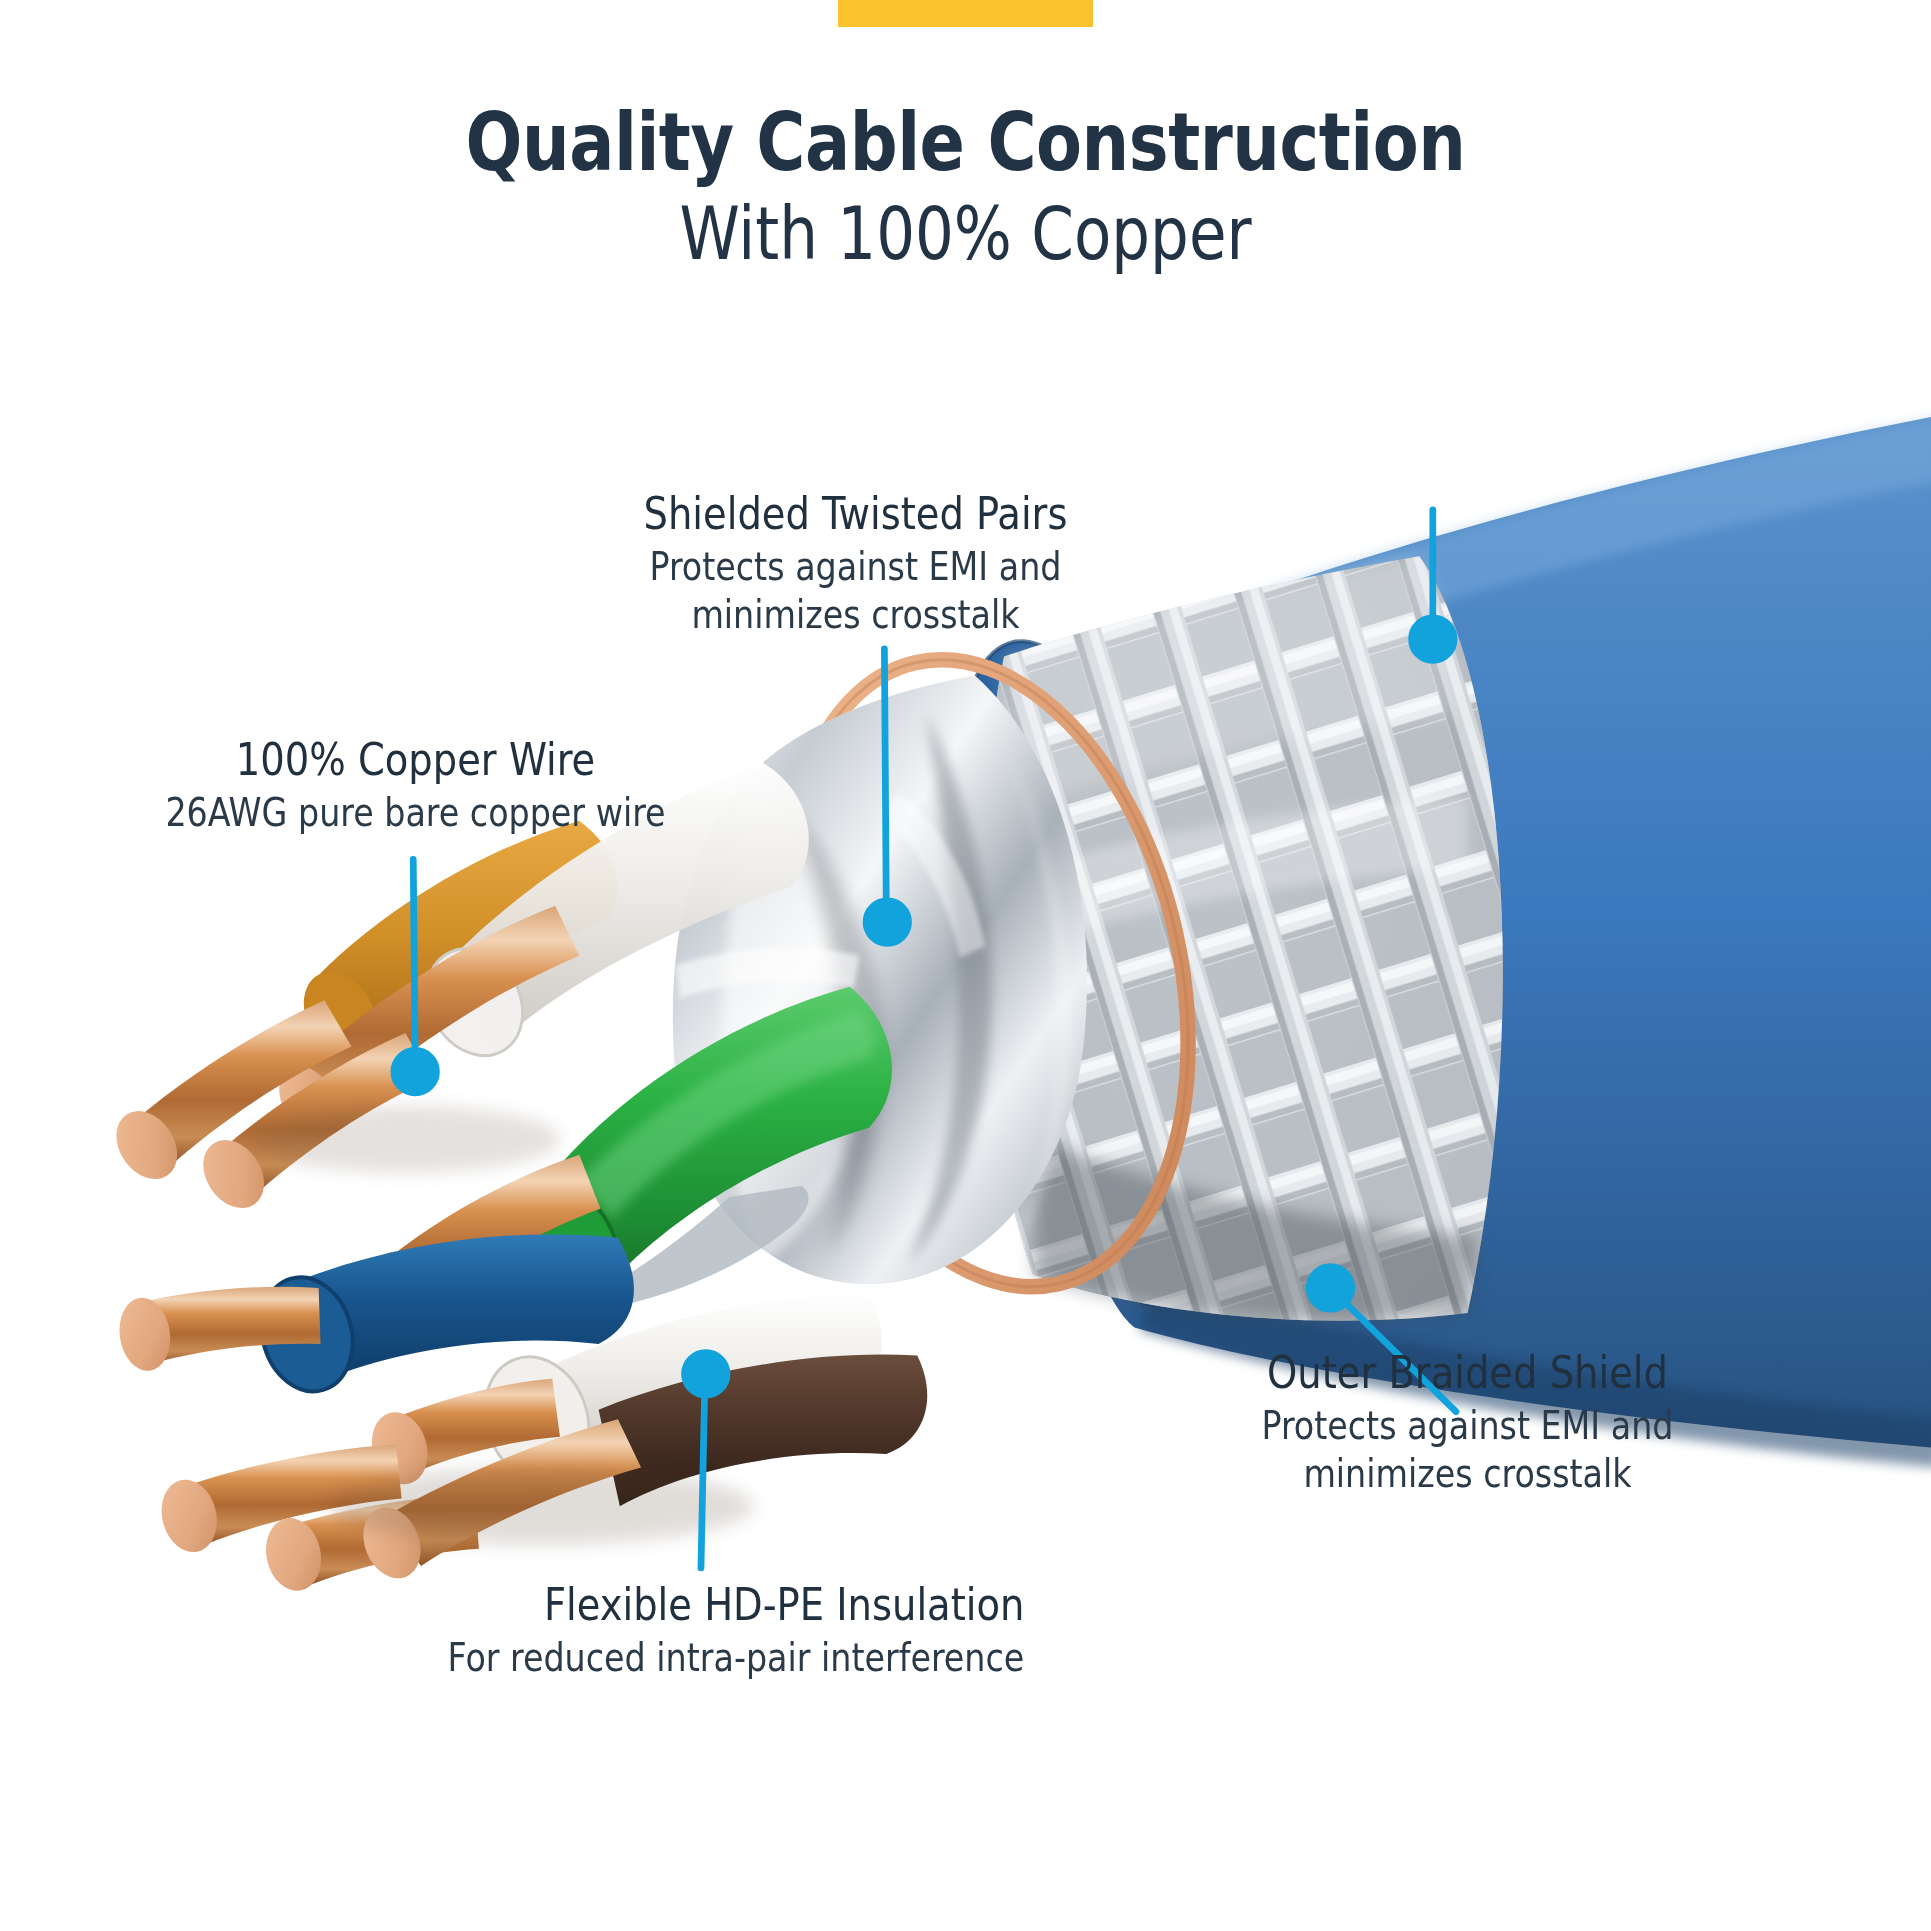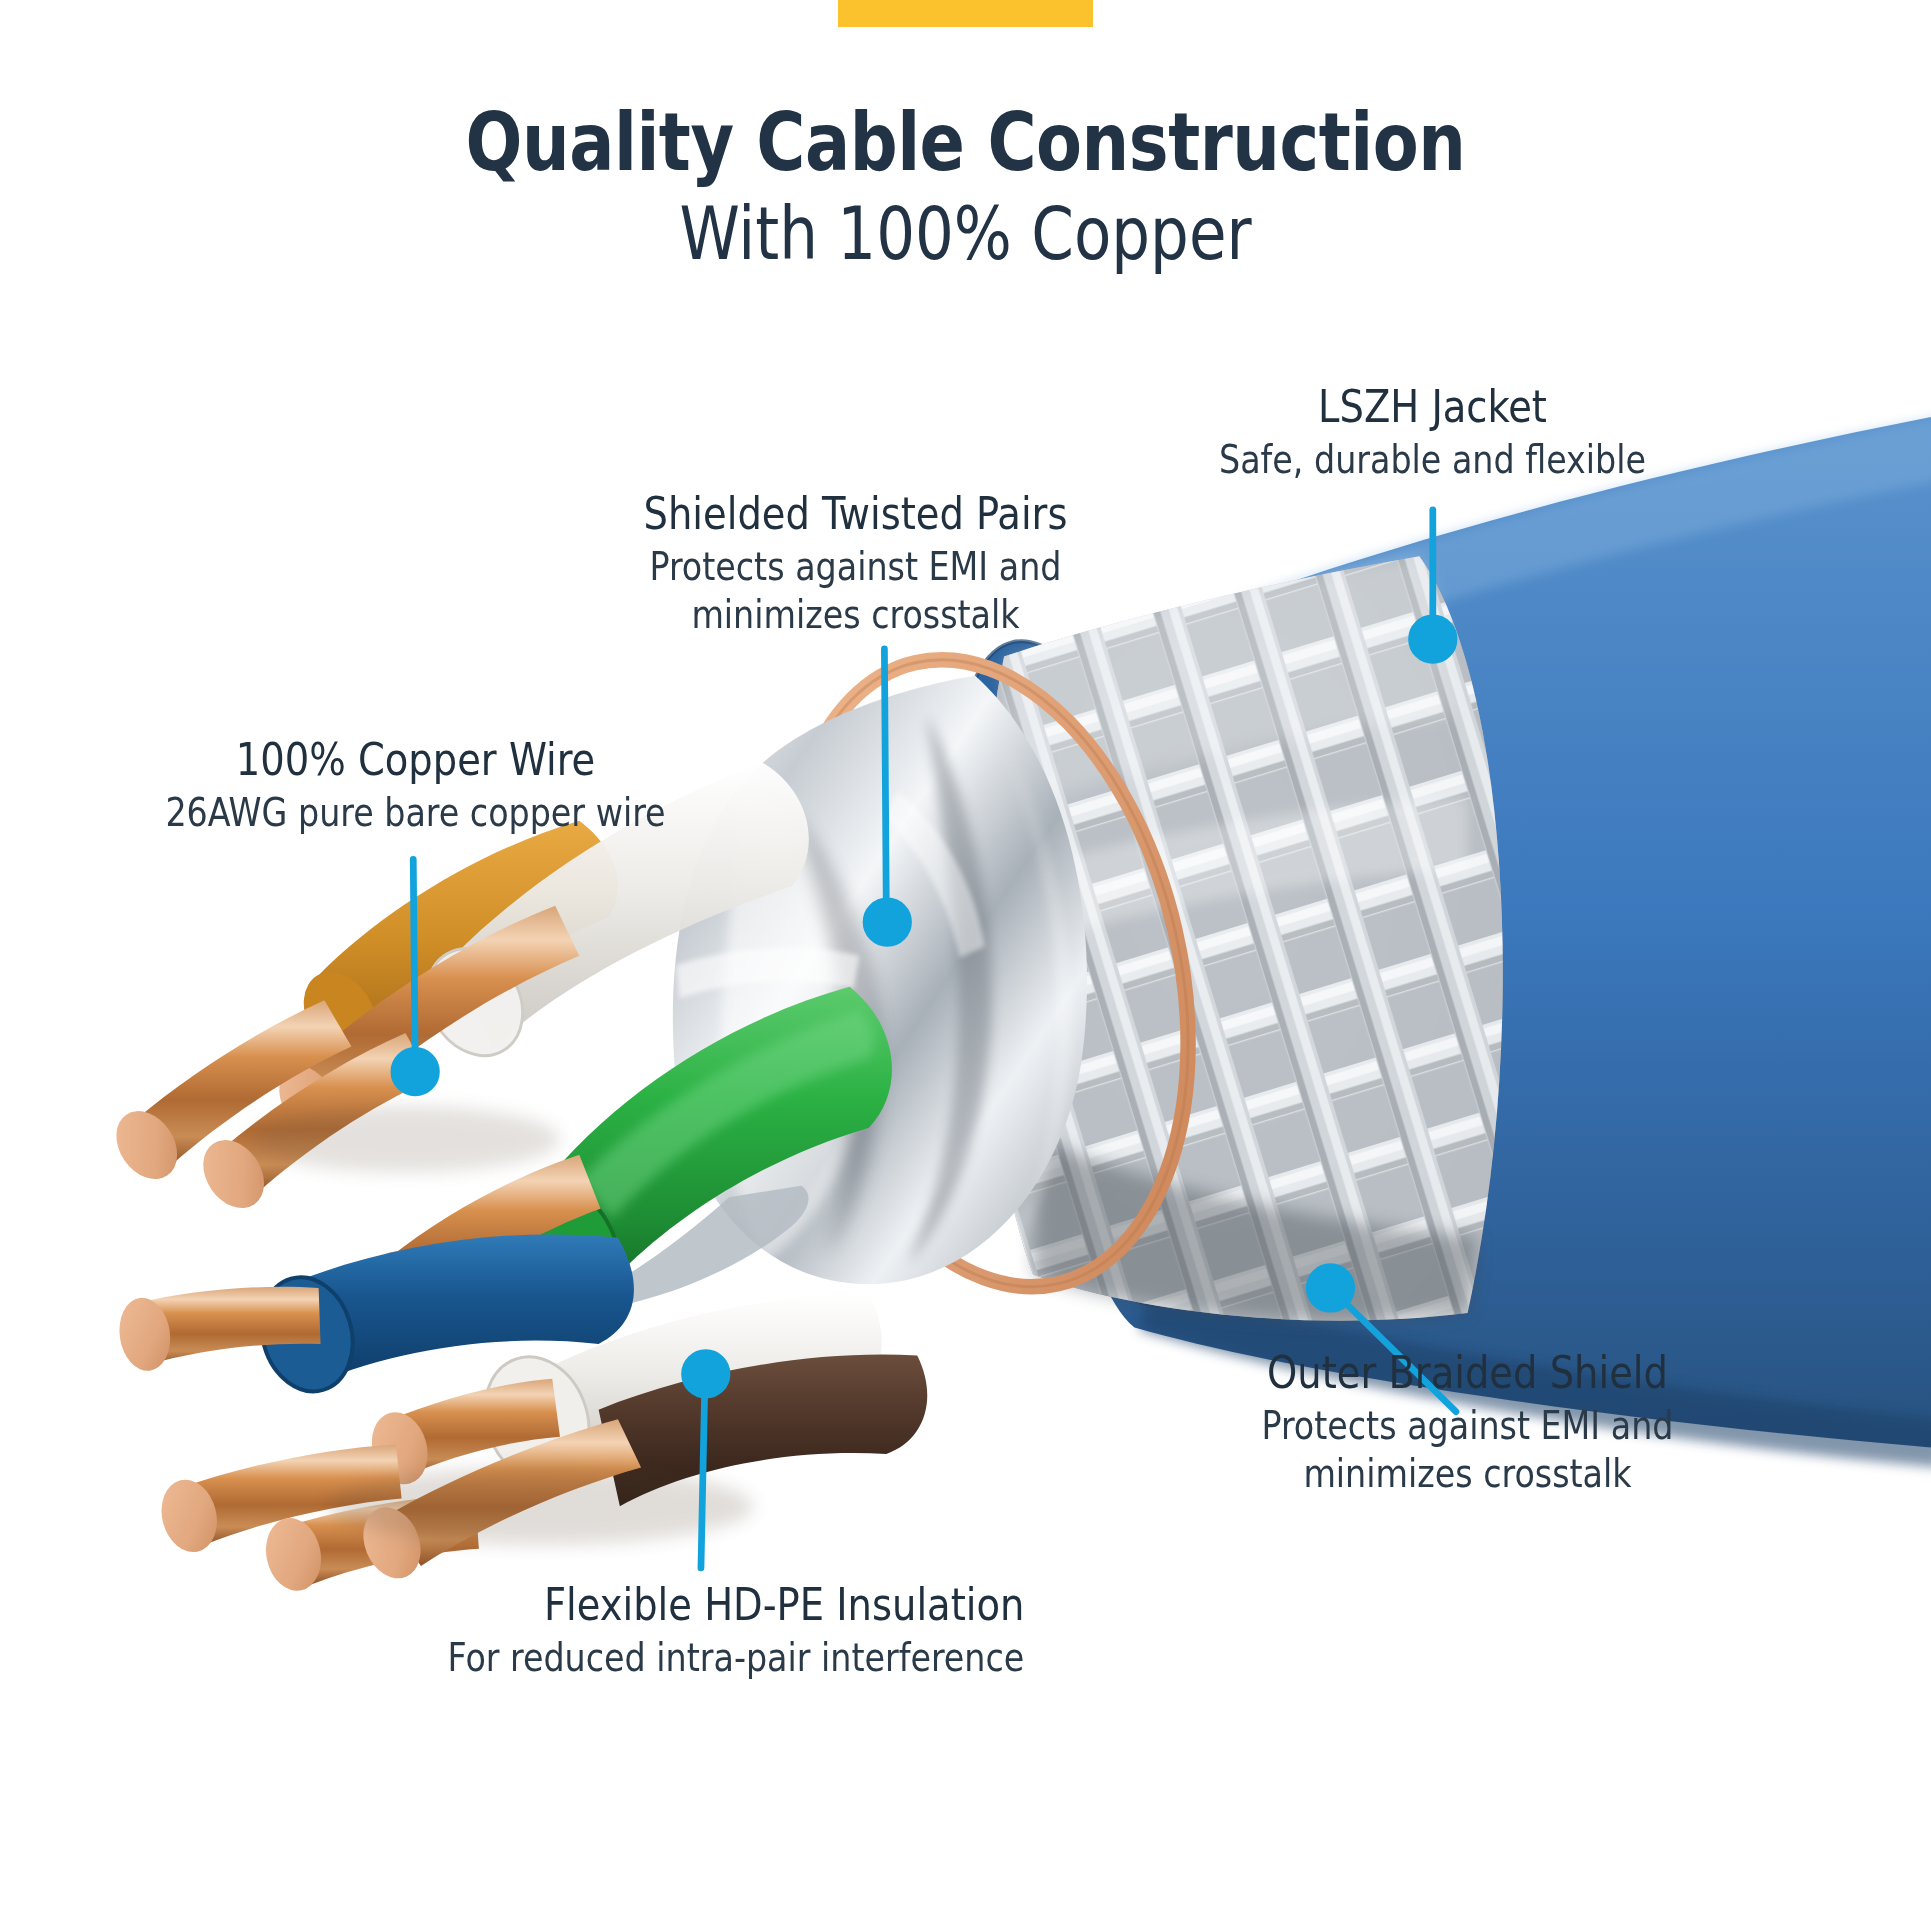--- a/index.html
+++ b/index.html
@@ -314,24 +314,20 @@
     </g>
   </svg>
 
   <div class="accent-bar"></div>
 
   <div class="title-wrap">
     <div class="title">Quality Cable Construction</div>
     <div class="subtitle">With 100% Copper</div>
   </div>
 
-  <div class="callout ctr" style="left:1143px;top:382px;width:579px;">
-    <div class="c-title">LSZH Jacket</div>
-    <div class="c-sub">Safe, durable and flexible</div>
-  </div>
 
   <div class="callout ctr" style="left:566px;top:489px;width:579px;">
     <div class="c-title">Shielded Twisted Pairs</div>
     <div class="c-sub">Protects against EMI and</div>
     <div class="c-sub" style="margin-top:0;">minimizes crosstalk</div>
   </div>
 
   <div class="callout ctr" style="left:126px;top:735px;width:579px;">
     <div class="c-title">100% Copper Wire</div>
     <div class="c-sub">26AWG pure bare copper wire</div>

